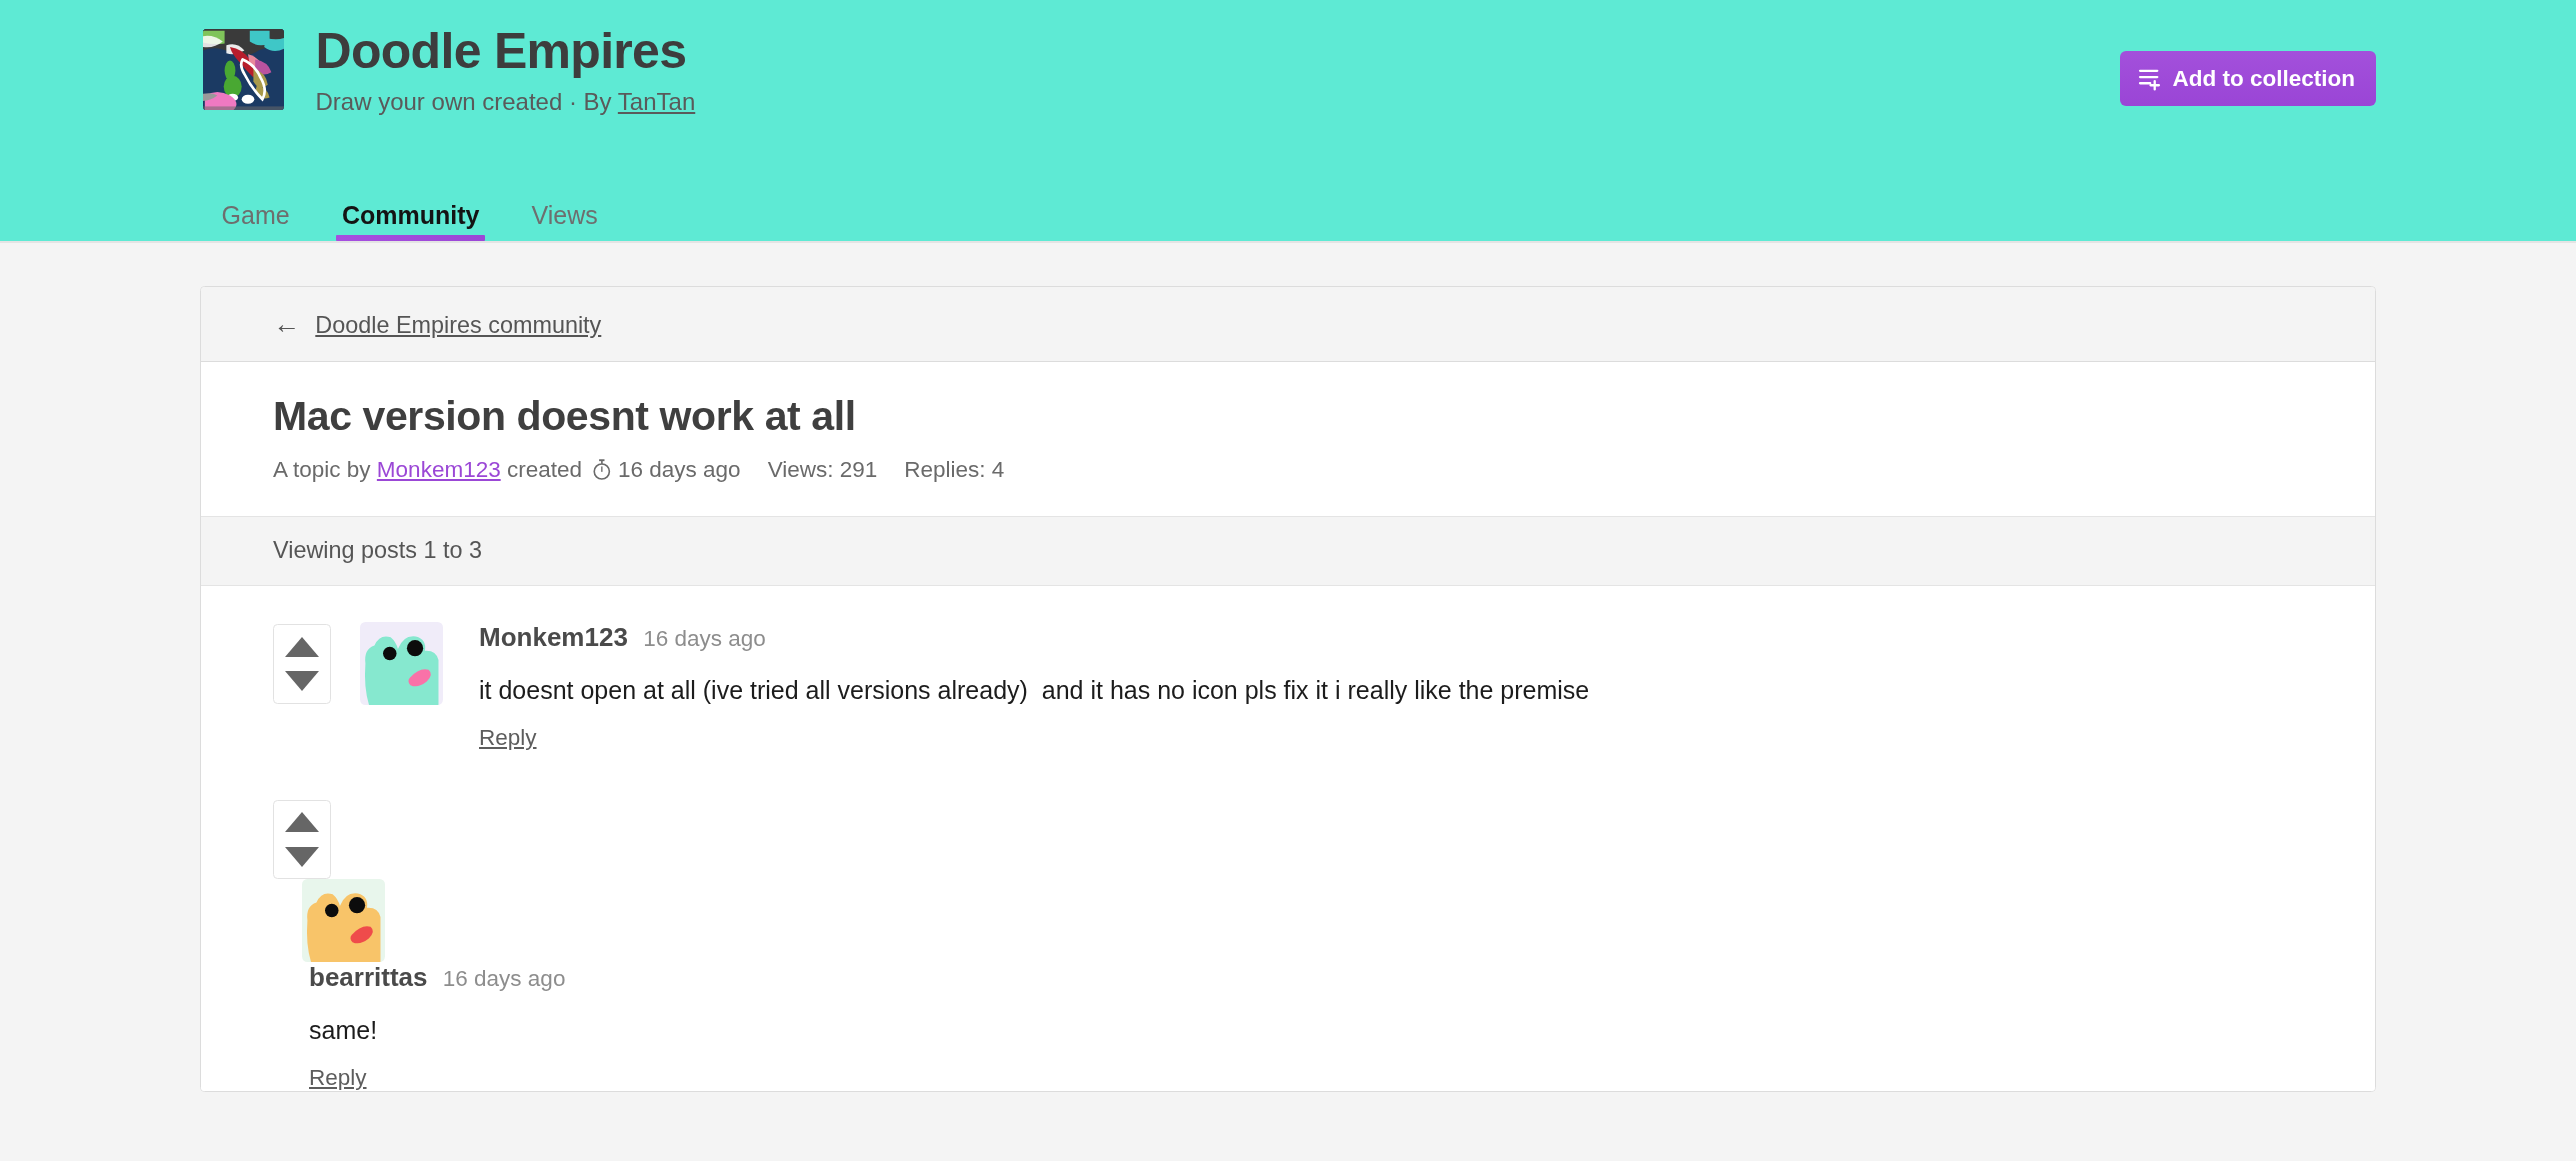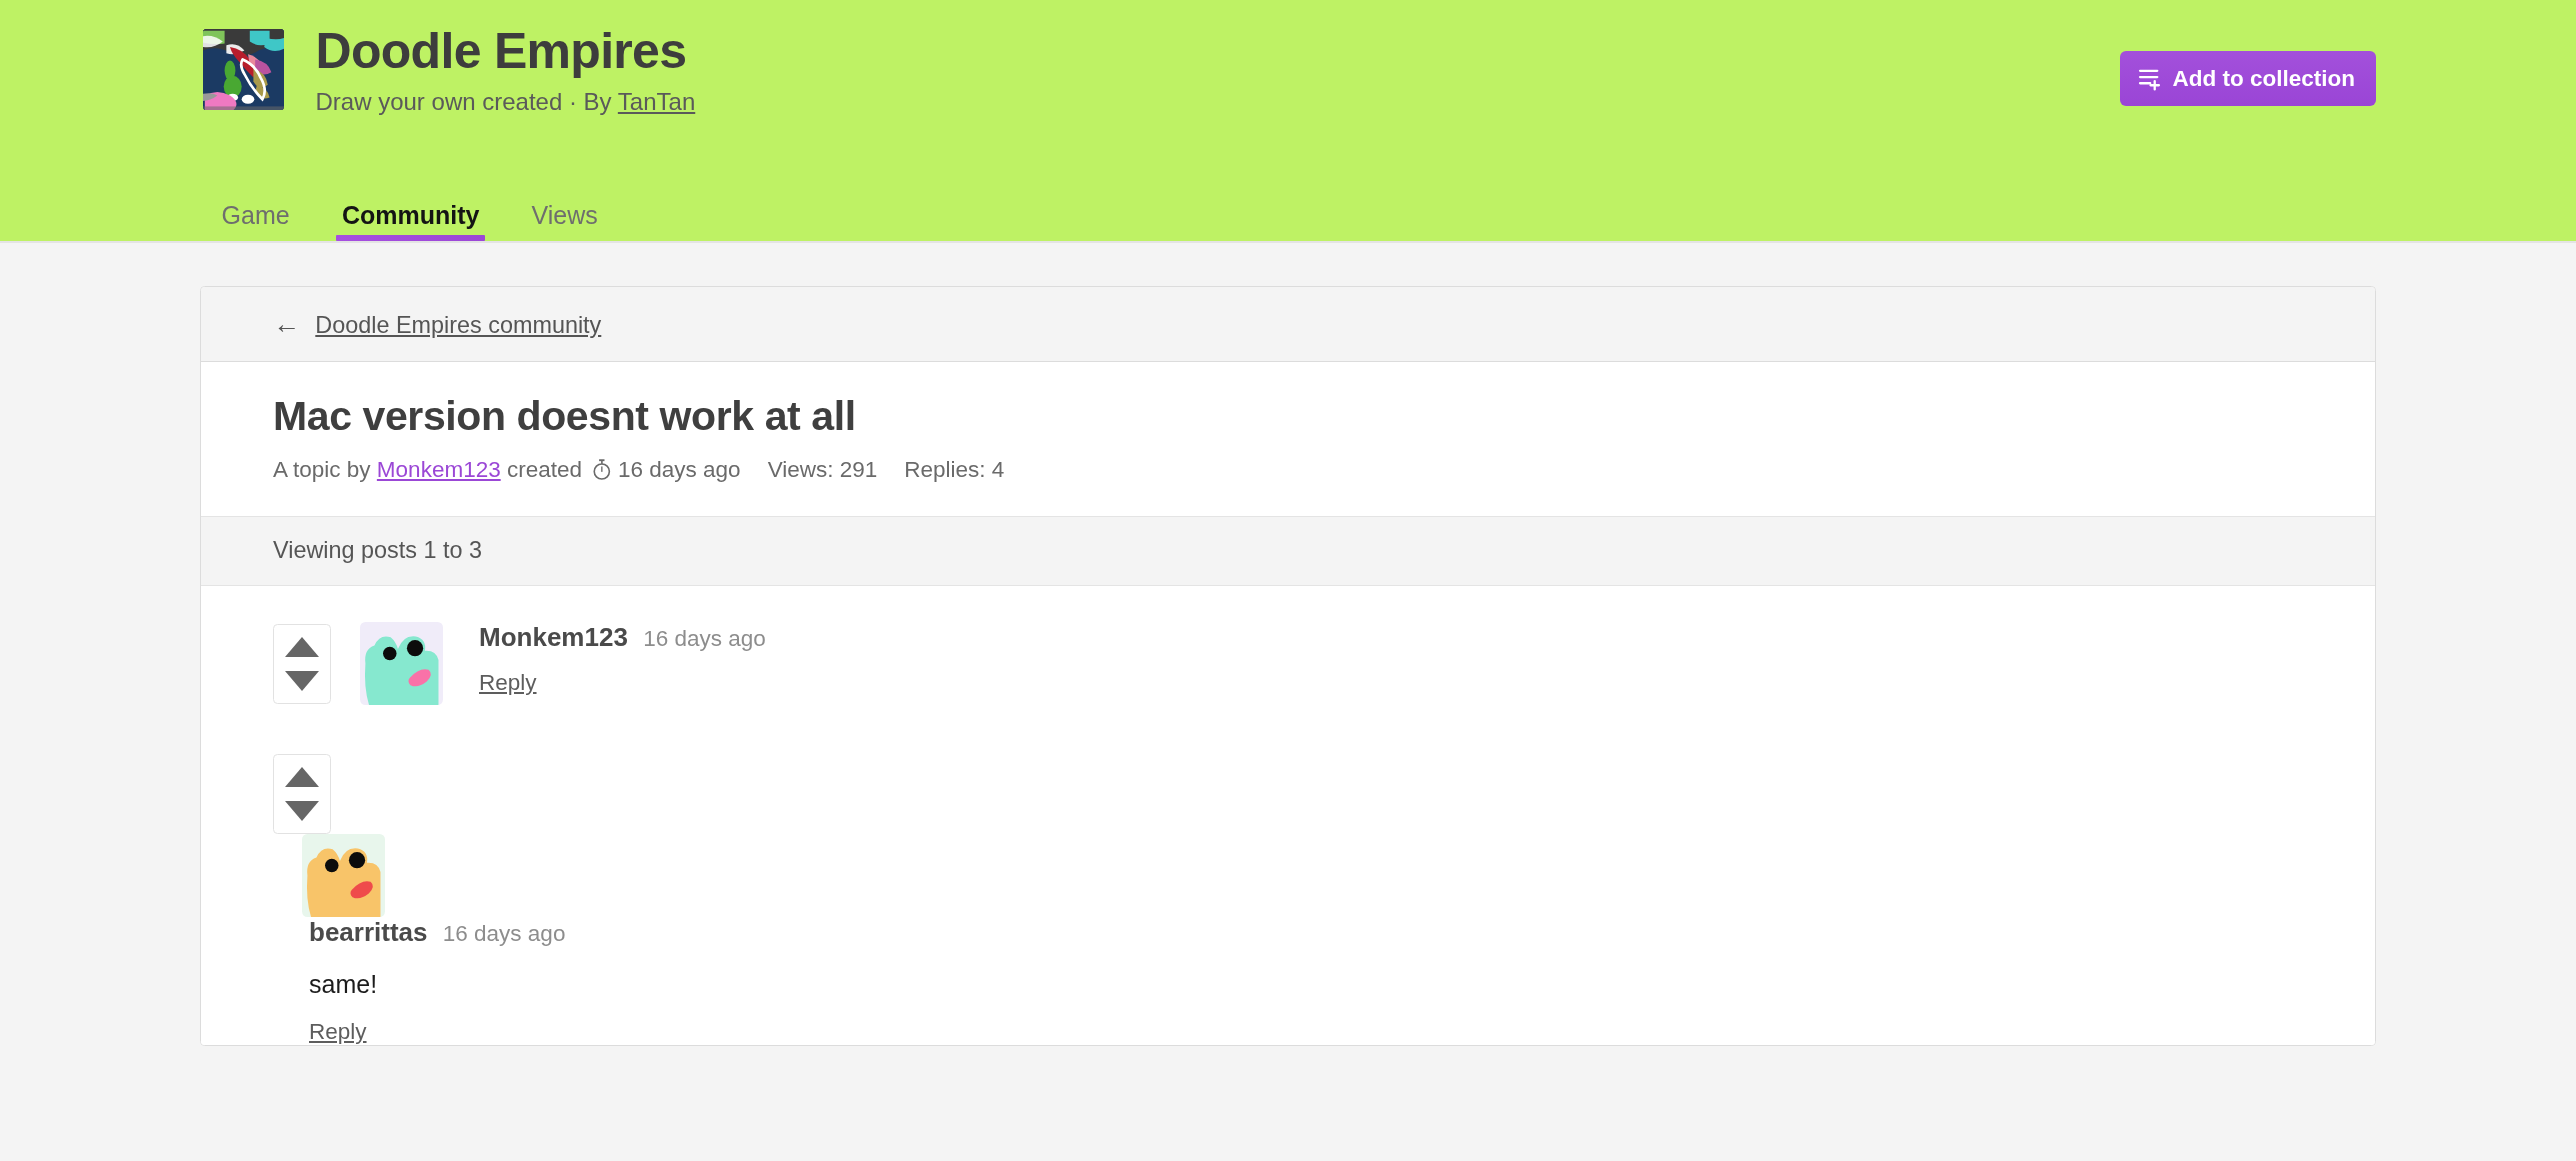--- a/index.html
+++ b/index.html
@@ -6,21 +6,21 @@
   html, body {
     margin: 0; padding: 0;
     width: 2576px; height: 1161px;
     background: #f4f4f4;
     font-family: "Liberation Sans", sans-serif;
     -webkit-font-smoothing: antialiased;
   }
 
   
   .page-head {
-    background: #bef264;
+    background: #5eead4;
     padding: 0;
     position: relative;
     height: 243px;
     border-bottom: 2.7px solid #e4e4e4;
   }
   .head-inner {
     padding: 23.4px 0 0 203px;
     display: flex;
     align-items: flex-start;
   }
@@ -342,20 +342,21 @@
             <circle cx="33" cy="35" r="7.5" fill="#0c0c0c"></circle>
             <circle cx="61" cy="29" r="9" fill="#0c0c0c"></circle>
             <path d="M55 62 Q66 50 76 53 Q82 58 74 66 Q64 74 56 70 Q52 66 55 62 Z" fill="#f972a8"></path>
           </svg>
         </div>
         <div class="post-body">
           <div class="post-head">
             <span class="post-author">Monkem123</span>
             <span class="post-time">16 days ago</span>
           </div>
+          <div class="post-text">it doesnt open at all (ive tried all versions already)  and it has no icon pls fix it i really like the premise</div>
           <span class="reply-link">Reply</span>
         </div>
       </div>
 
       <div class="post">
         <div class="votes">
           <div class="tri up"></div>
           <div class="tri down"></div>
         </div>
         <div class="avatar">

